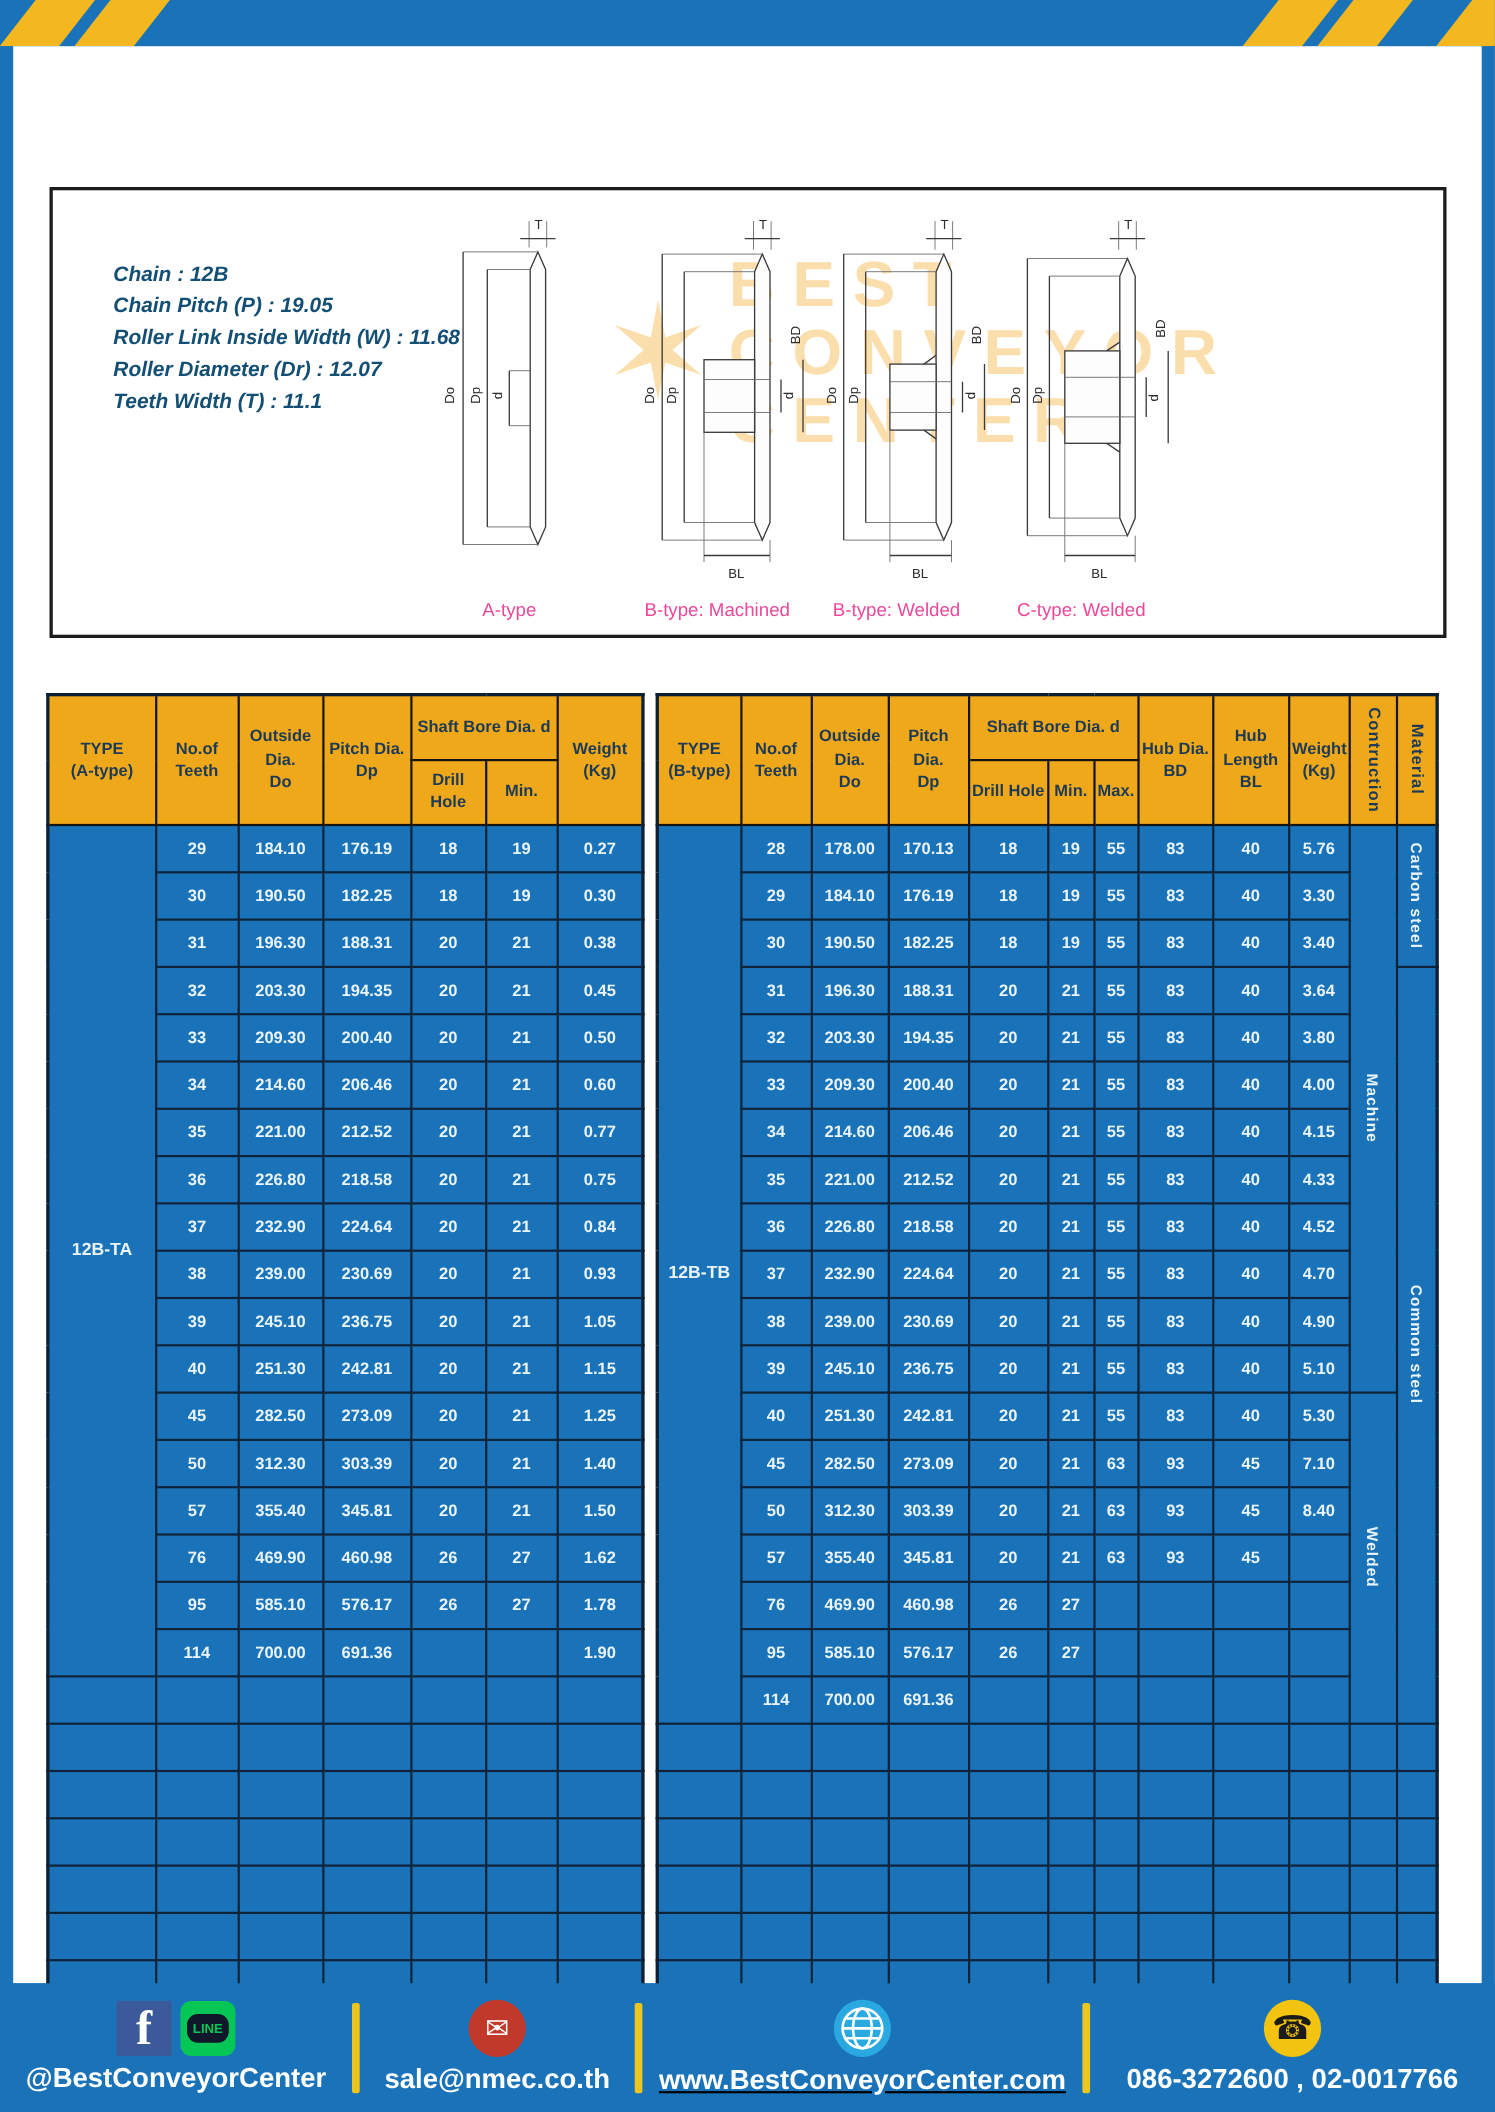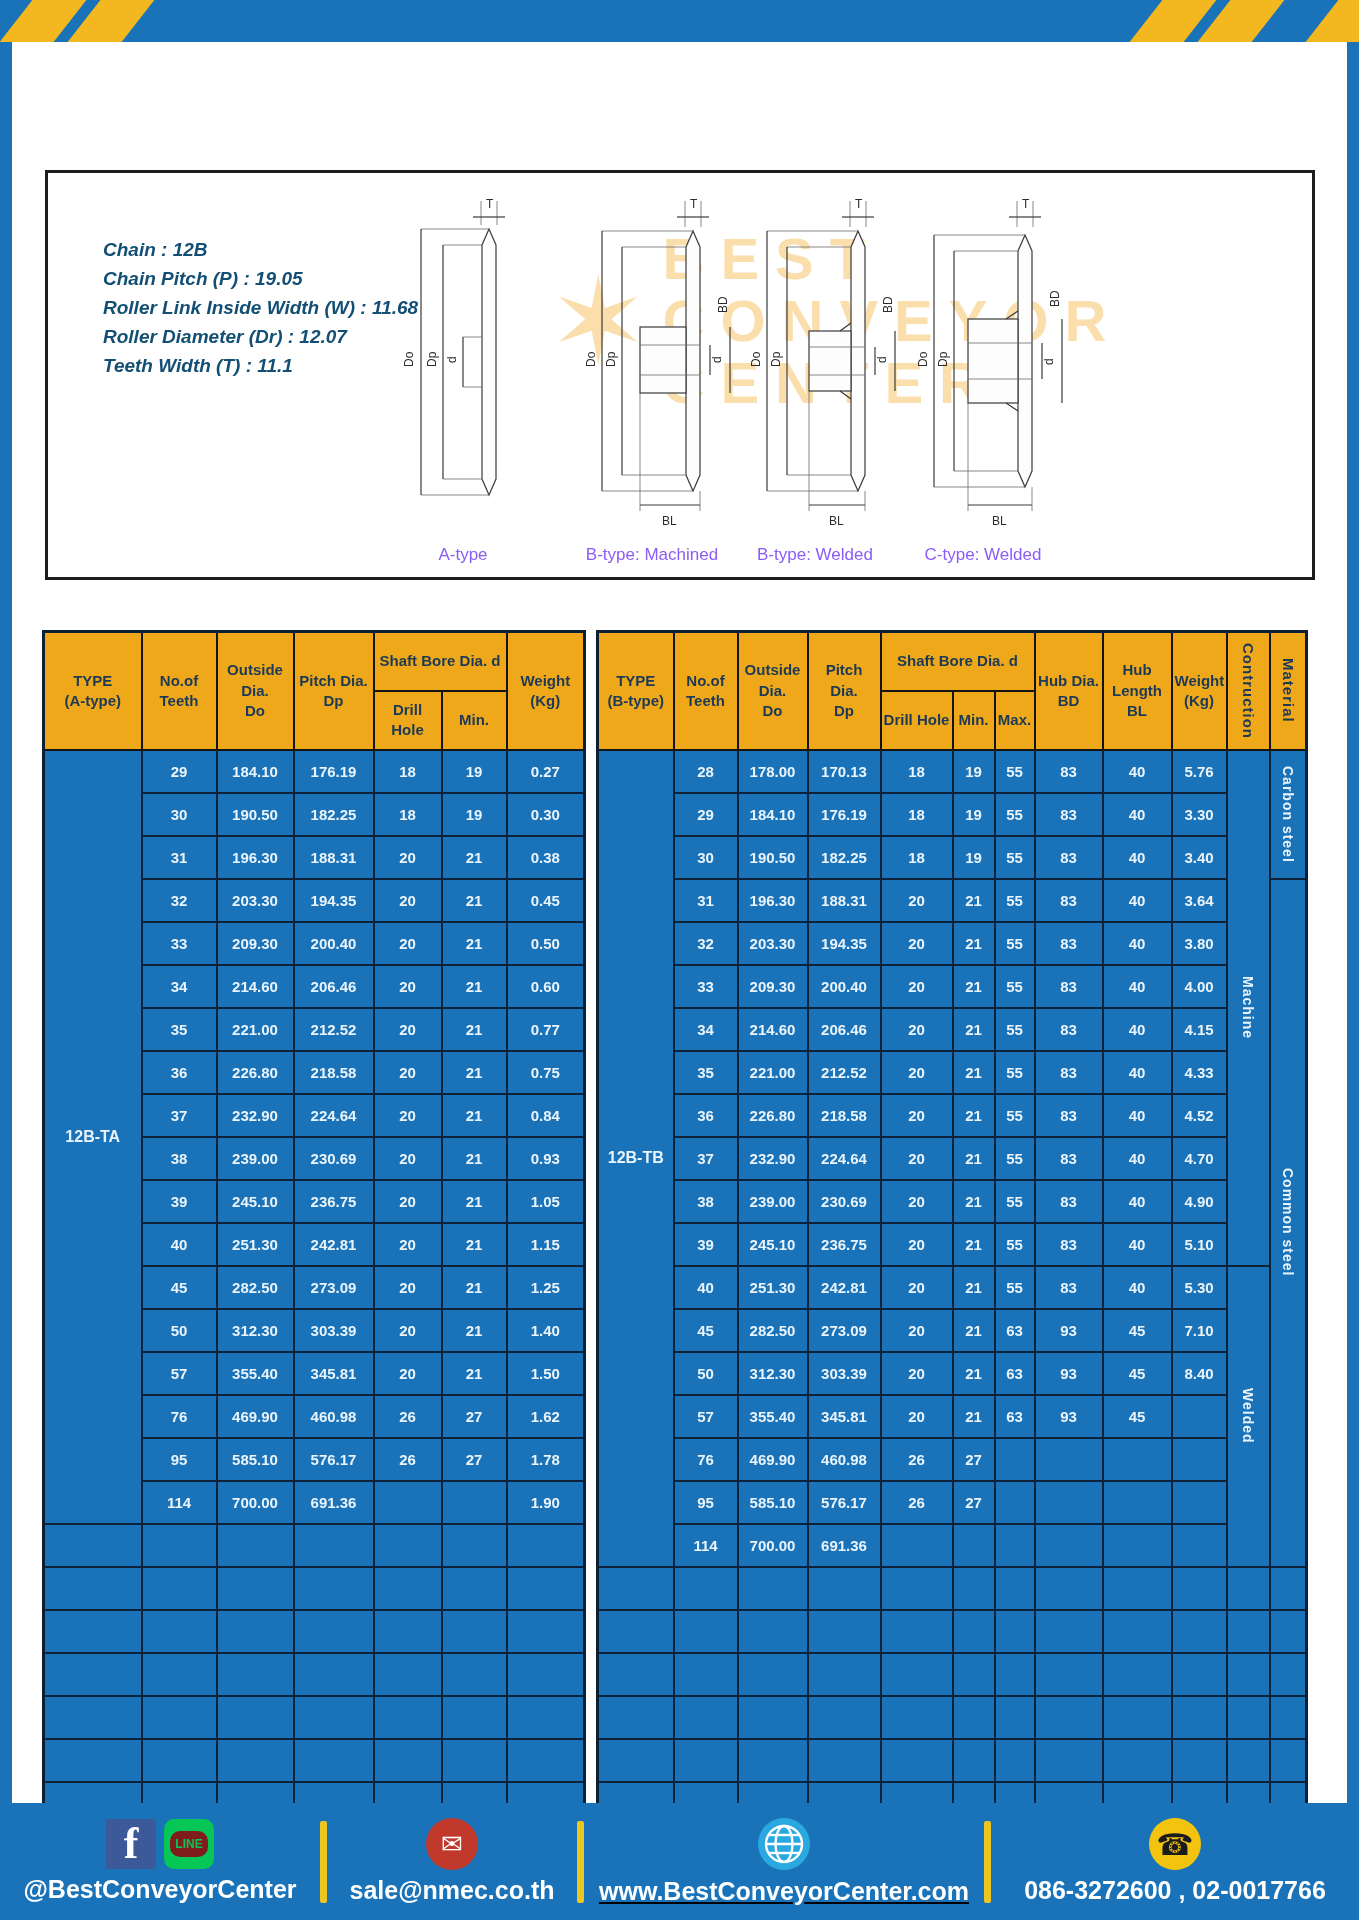--- a/index.html
+++ b/index.html
@@ -26,21 +26,21 @@
   .wm-star{font-size:120px;line-height:100px;}
   .wm-text div{font-size:58px;font-weight:bold;letter-spacing:16px;line-height:62px;}
   .specs{position:absolute;left:55px;top:66px;width:360px;font-style:italic;}
   .specs p{margin:0 0 7px 0;font-size:19px;font-weight:bold;color:#134f74;}
   .fig{position:absolute;top:22px;}
   .fig line,.fig path,.fig polygon,.fig rect{stroke:#3a3a3a;fill:none;stroke-width:1.2;}
   .fig .plate{fill:#fdfdfd;}
   .fig .thin{stroke-width:0.8;stroke:#6a6a6a;}
   .fig text{fill:#2c2c2c;font-size:12px;font-family:"Liberation Sans",sans-serif;}
   .figlabel{position:absolute;top:372px;width:200px;text-align:center;
-    font-size:17px;color:#8b5cf6;}
+    font-size:17px;color:#ec4899;}
   
   table.tbl{position:absolute;border-collapse:collapse;table-layout:fixed;top:588px;
     border:3px solid #0d1f33;}
   table.tblA{left:30px;width:541px;}
   table.tblB{left:584px;width:709px;}
   .tbl th{background:#f0a81b;border:2px solid #141414;color:#1c3a55;
     font-size:15px;font-weight:bold;line-height:1.35;padding:2px;}
   .tbl thead tr{height:59px;}
   .tbl td{background:#1a73b8;border:2px solid #0e2338;color:#eaf4fc;
     font-size:15px;font-weight:bold;text-align:center;height:41px;padding:0;}
@@ -54,21 +54,21 @@
   .fsec{display:flex;flex-direction:column;align-items:center;justify-content:center;gap:6px;height:100%;}
   .fsec.s1{width:320px;} .fsec.s2{width:250px;} .fsec.s3{width:400px;text-decoration:underline;} .fsec.s4{flex:1;}
   .fdiv{width:7px;height:82px;background:#ecc51e;border-radius:2px;}
   .flabel{font-size:25px;font-weight:bold;color:#ffffff;white-space:nowrap;}
   .ficons{display:flex;gap:8px;align-items:center;}
   .fb-icon{width:50px;height:50px;background:#3c5a99;color:#fff;
     font-family:"Liberation Serif",serif;font-weight:bold;font-size:44px;line-height:50px;
     text-align:center;}
   .line-icon{width:50px;height:50px;background:#06c755;border-radius:10px;
     display:flex;align-items:center;justify-content:center;}
-  .line-bubble{background:#7f1d1d;border-radius:10px;padding:6px 5px;color:#06c755;
+  .line-bubble{background:#0f172a;border-radius:10px;padding:6px 5px;color:#06c755;
     font-size:12px;font-weight:bold;}
   .circle{width:52px;height:52px;border-radius:50%;display:flex;align-items:center;justify-content:center;}
   .circle.email{background:#c0392b;color:#fff;font-size:26px;}
   .circle.phone{background:#f2c40f;color:#1b1b1b;font-size:30px;}
 </style>
 </head>
 <body>
 
 <div class="topband">
   <div class="stripe" style="left:16px"></div>

